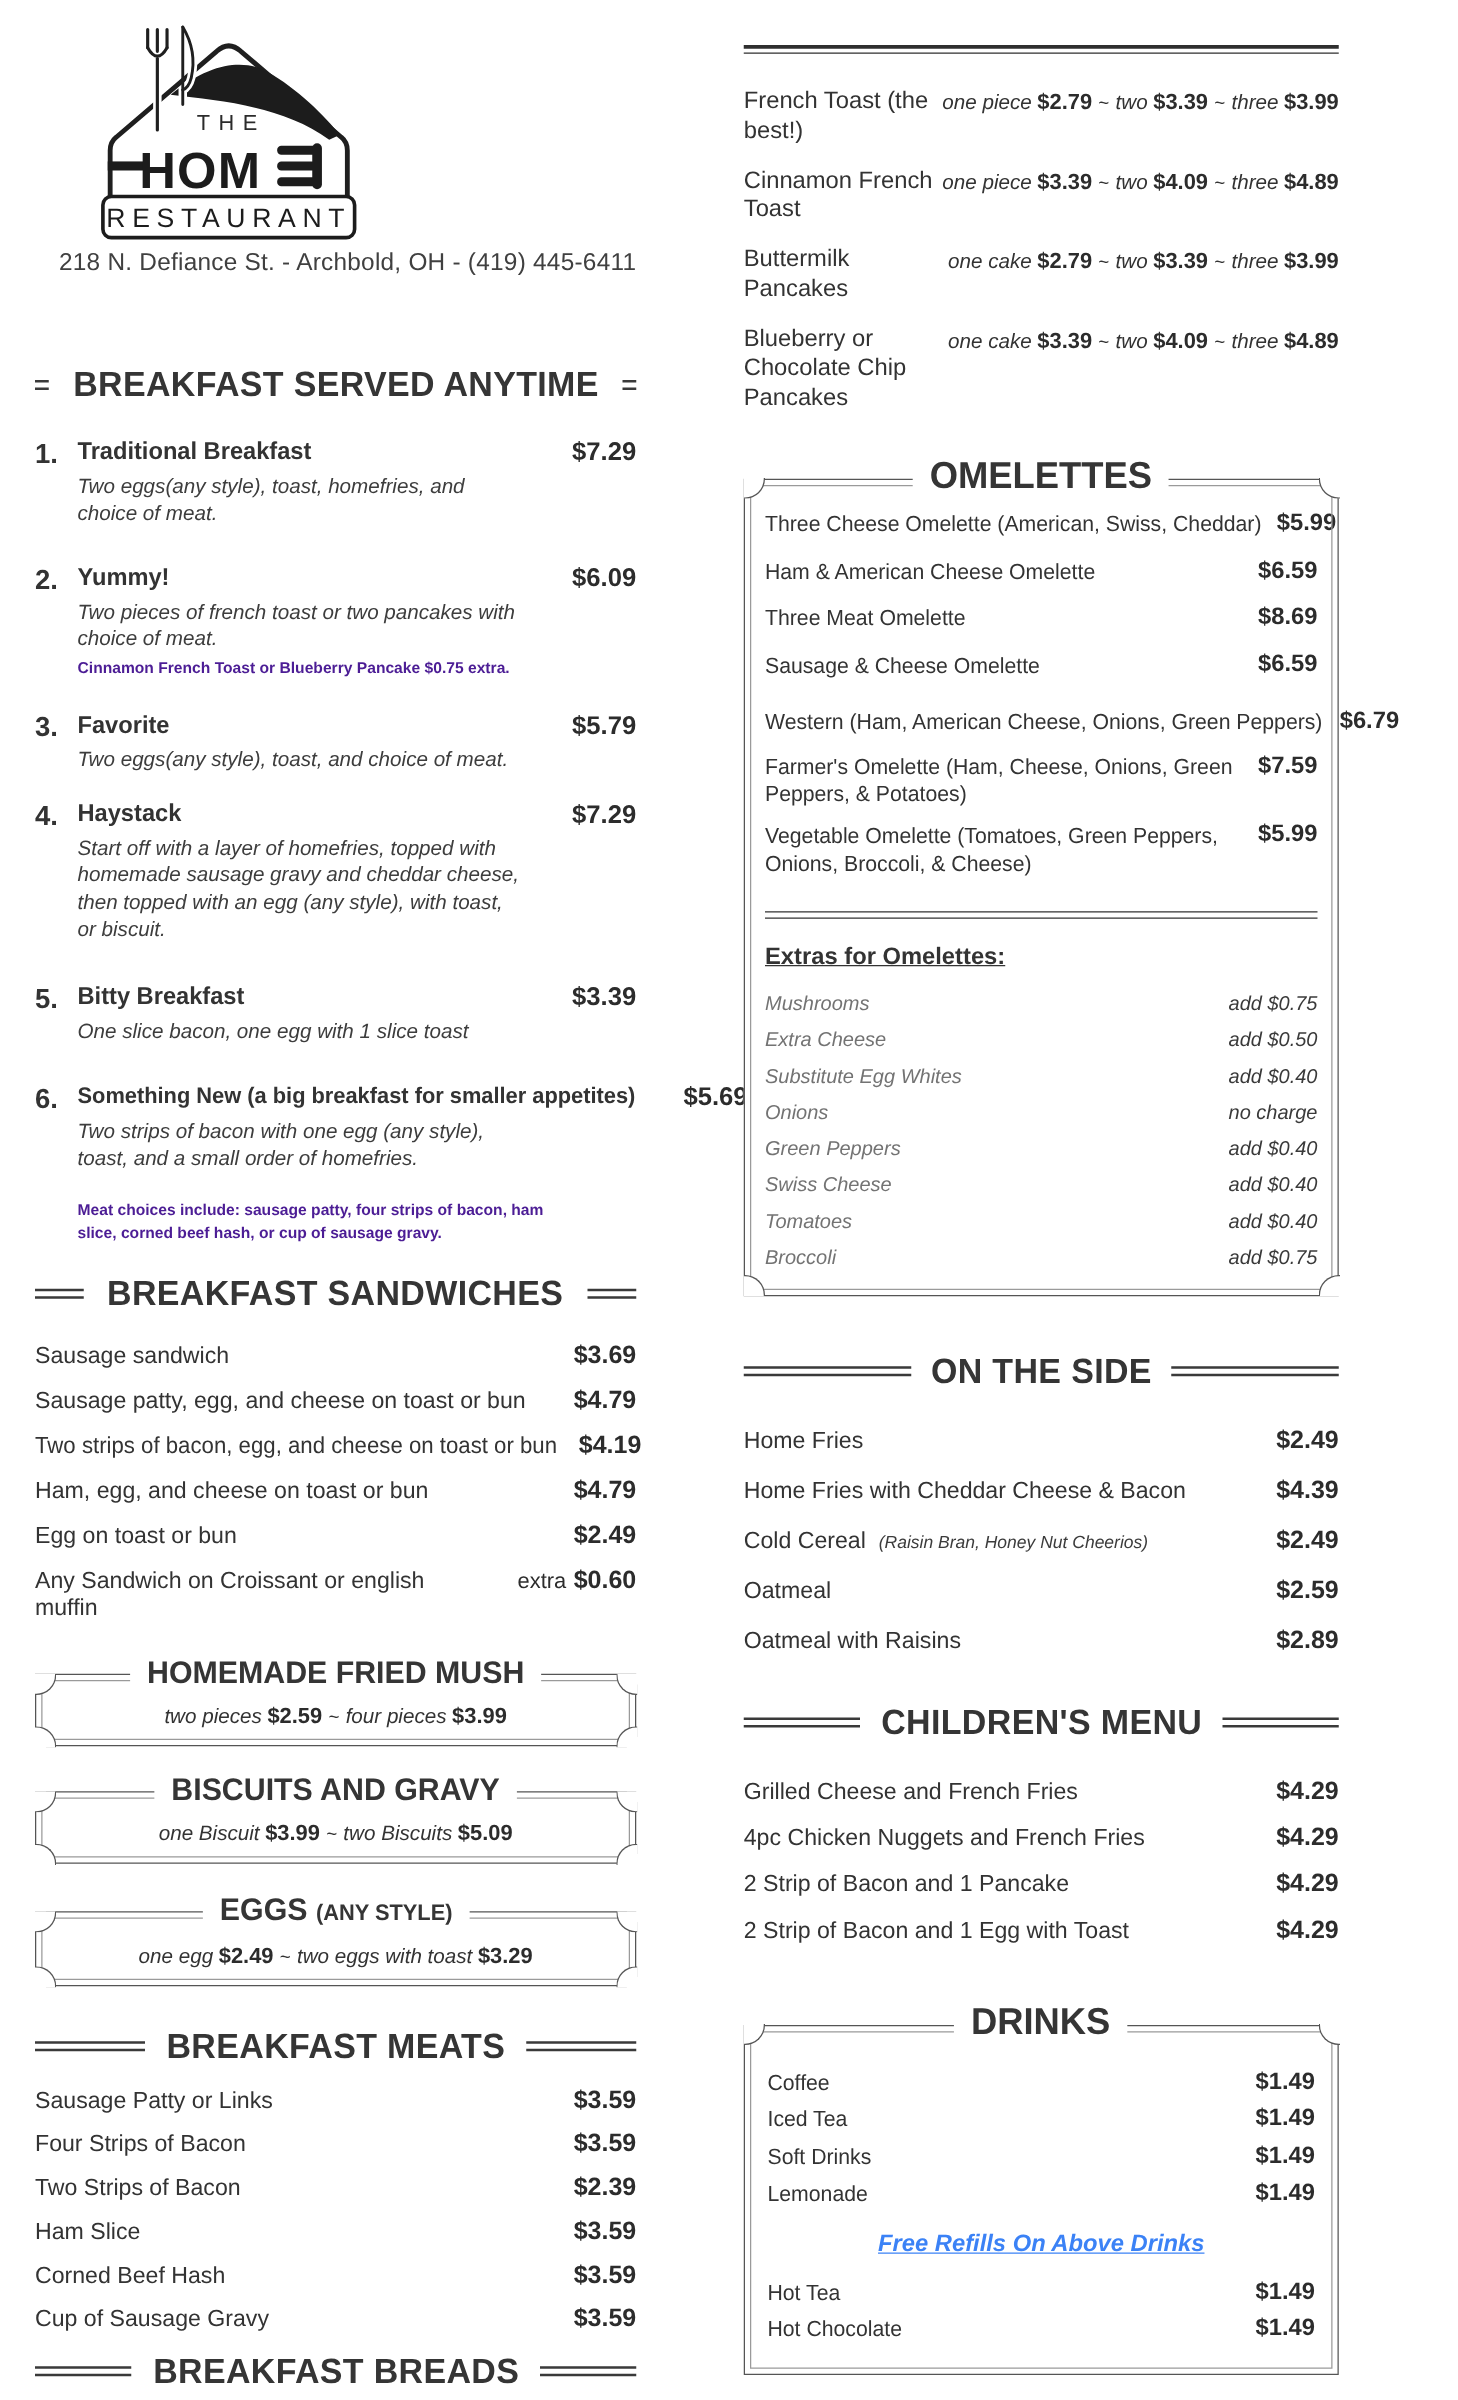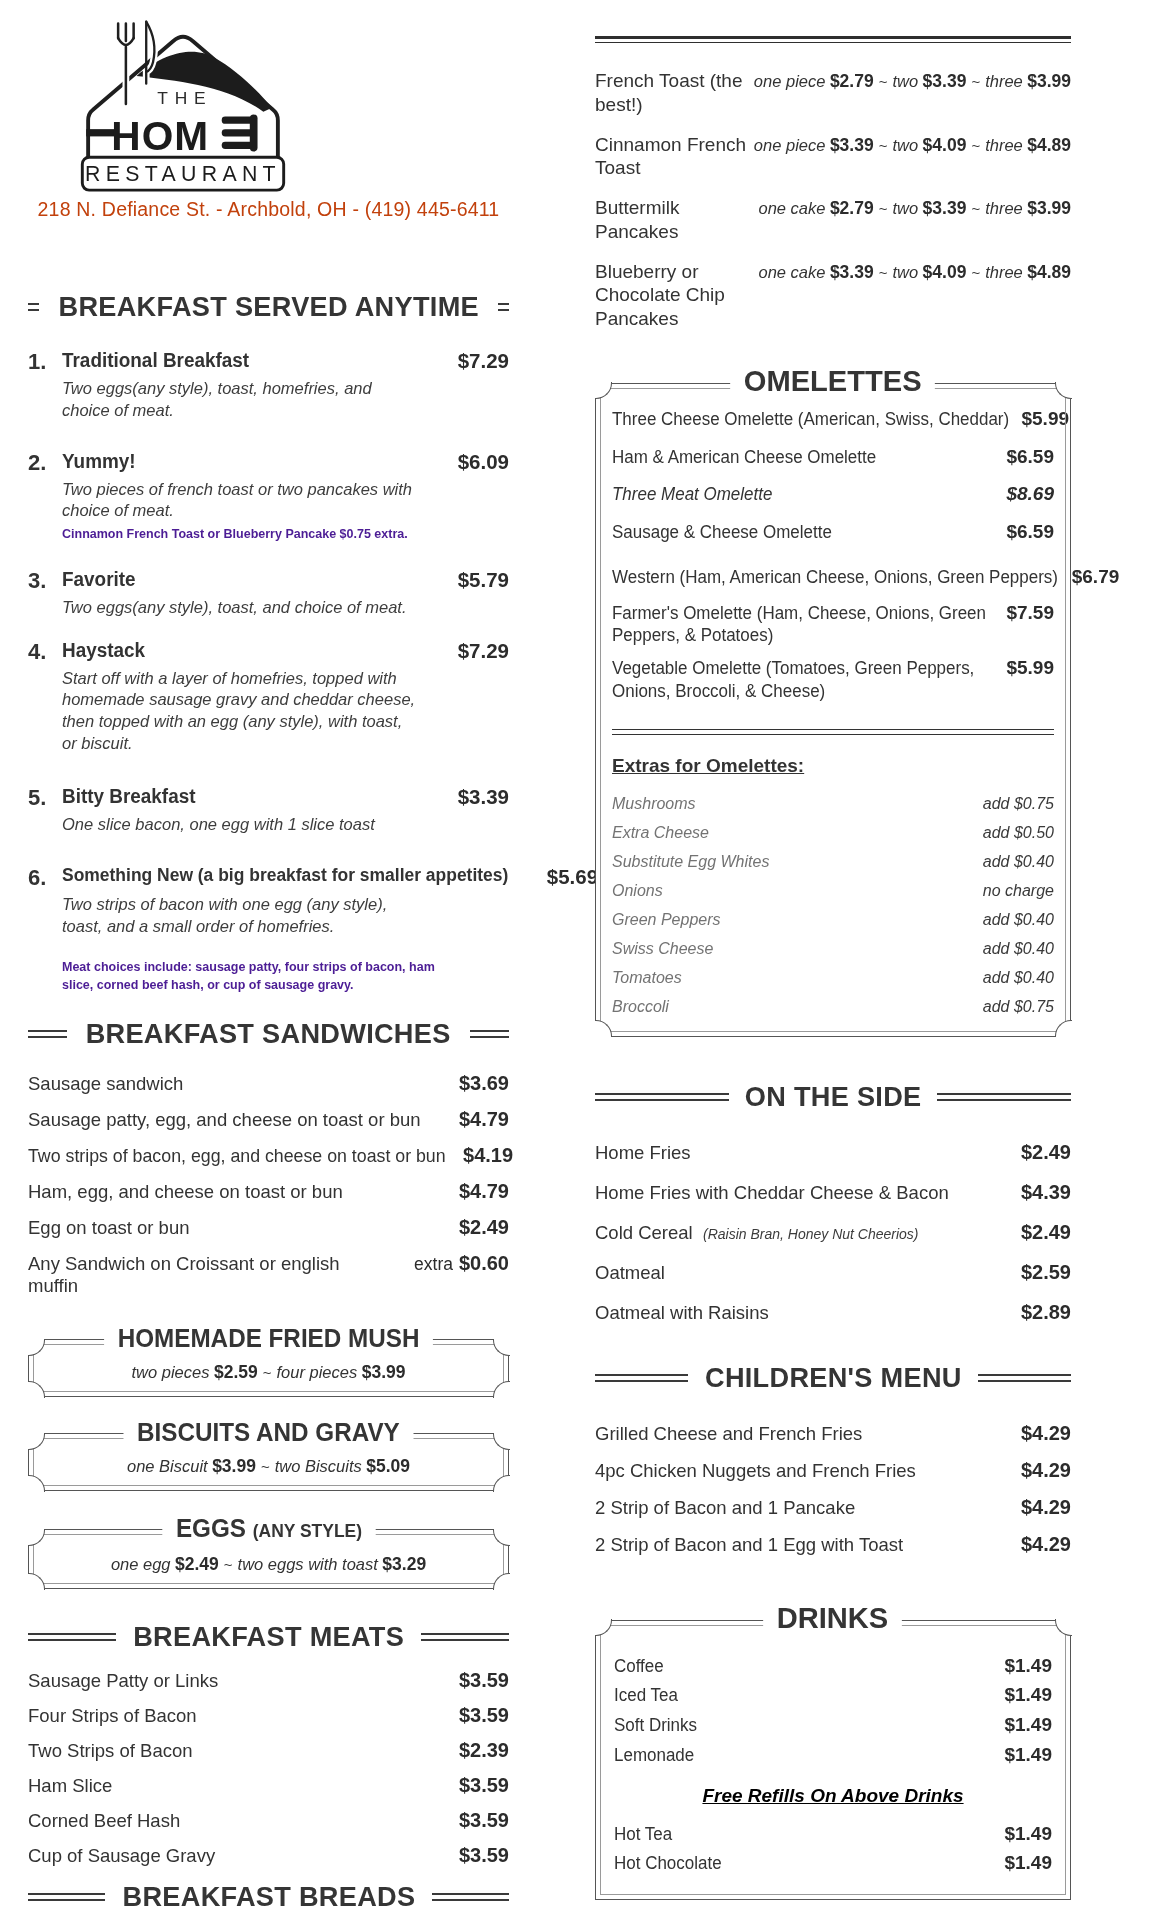--- a/index.html
+++ b/index.html
@@ -64,23 +64,23 @@
   .orow{display:flex;justify-content:space-between;align-items:flex-start;}
   .orow .nm{font-size:17.5px;font-weight:500;color:#333;white-space:nowrap;transform:scaleX(.97);transform-origin:left;line-height:1.3;}
   .orow .nm.wrap{white-space:normal;max-width:392px;}
   .orow .pr{font-size:19px;font-weight:700;white-space:nowrap;color:#2c2c2c;}
 
   .xrow{display:flex;justify-content:space-between;align-items:baseline;font-style:italic;}
   .xrow .nm{font-size:16px;color:#737373;}
   .xrow .pr{font-size:16px;color:#3a3a3a;}
 
   .xtitle{font-size:19px;font-weight:800;color:#333;text-decoration:underline;}
-  .refill{font-size:19px;font-weight:800;font-style:italic;text-decoration:underline;color:#000000;margin-top:32px;}
-
-  .addr{font-size:19.5px;color:#c2410c;text-align:center;letter-spacing:.2px;}
+  .refill{font-size:19px;font-weight:800;font-style:italic;text-decoration:underline;color:#3b82f6;margin-top:32px;}
+
+  .addr{font-size:19.5px;color:#404040;text-align:right;letter-spacing:.2px;}
   .logo-wrap{}
 </style>
 </head>
 <body>
 
 <div class="col" id="col-left">
 
   <div class="logo-wrap" style="margin-top:12px;">
     <svg width="310" height="182" viewBox="0 0 320 188">
 
@@ -325,21 +325,21 @@
     <div class="ph big"><span>OMELETTES</span></div>
 
     <div class="orow" style="margin-top:24px;">
       <span class="nm">Three Cheese Omelette (American, Swiss, Cheddar)</span>
       <span class="pr">$5.99</span>
     </div>
     <div class="orow" style="margin-top:15px;">
       <span class="nm">Ham &amp; American Cheese Omelette</span>
       <span class="pr">$6.59</span>
     </div>
-    <div class="orow" style="margin-top:15px;font-style:italic;">
+    <div class="orow" style="margin-top:15px;">
       <span class="nm">Three Meat Omelette</span>
       <span class="pr">$8.69</span>
     </div>
     <div class="orow" style="margin-top:15px;">
       <span class="nm">Sausage &amp; Cheese Omelette</span>
       <span class="pr">$6.59</span>
     </div>
     <div class="orow" style="margin-top:22px;">
       <span class="nm">Western (Ham, American Cheese, Onions, Green Peppers)</span>
       <span class="pr">$6.79</span>

